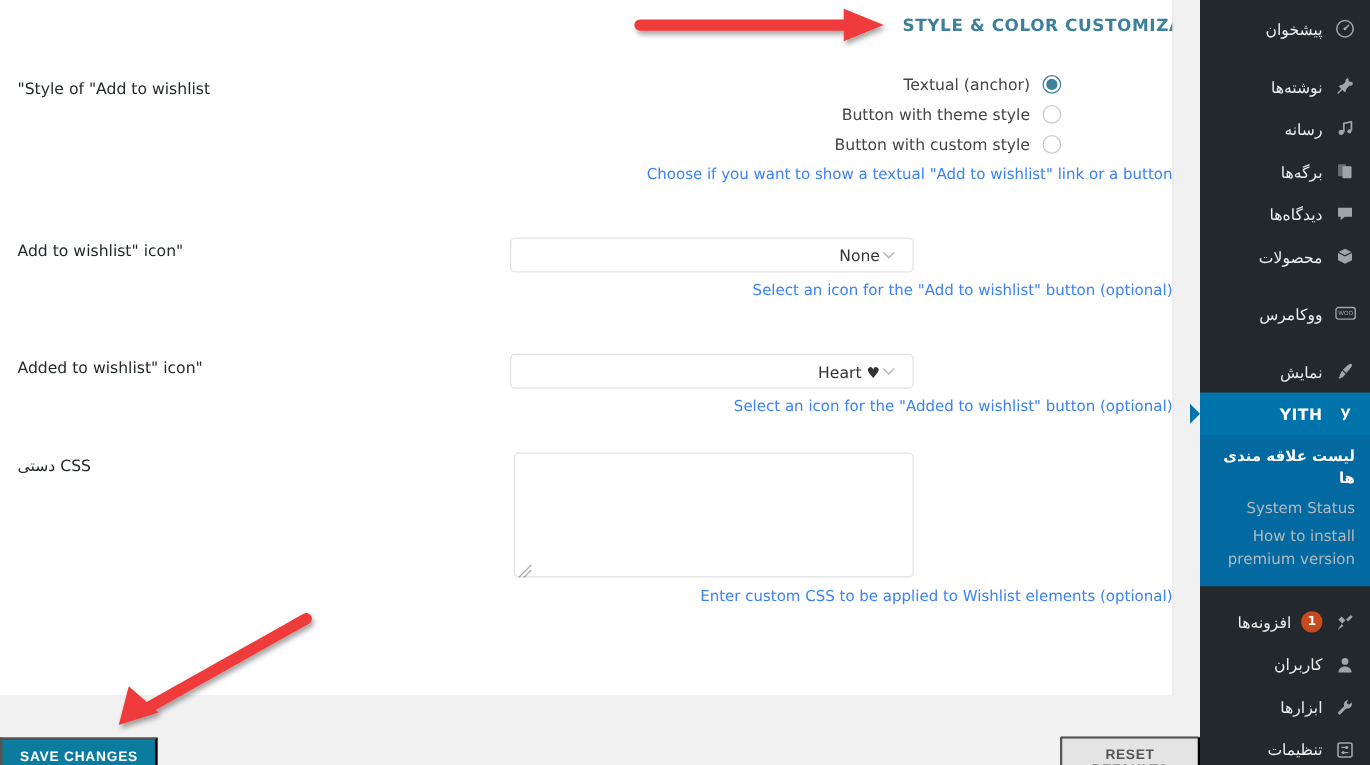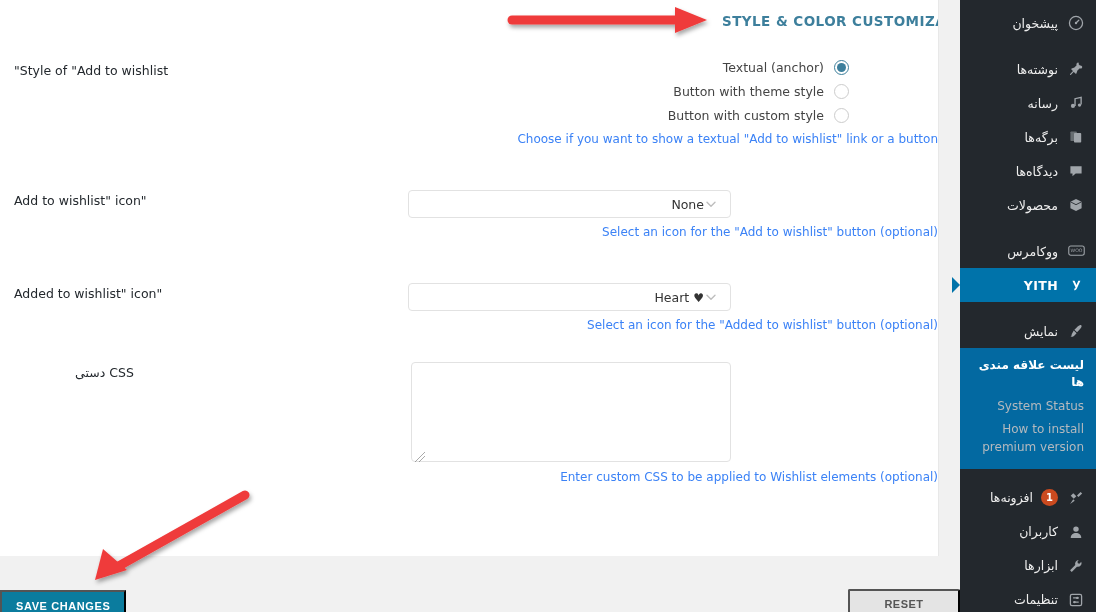--- a/index.html
+++ b/index.html
@@ -84,21 +84,21 @@
   .panel-title span{position:absolute;left:722px;top:0;white-space:nowrap;}
 
   .rows{position:absolute;top:60px;left:0;width:938px;}
   .row{
     display:flex;flex-direction:row;
     align-items:flex-start;
     padding:0;
   }
   .row .label{
     width:195px;flex:0 0 195px;
-    text-align:center;direction:rtl;
+    text-align:left;direction:rtl;
     font-size:12.5px;color:#23282d;font-weight:400;
     padding-top:3px;
     box-sizing:border-box;padding-left:14px;
   }
   .row .label.ltrlab{direction:ltr;text-align:left;}
   .row .field{
     flex:1 1 auto;
     box-sizing:border-box;
     padding-right:0;
     text-align:right;
@@ -352,37 +352,37 @@
     <div class="menu-item sep">
       <span class="mi-icon">
         <svg width="17" height="14" viewBox="0 0 22 16" aria-hidden="true">
           <rect x="1" y="1.5" width="20" height="12" rx="2.6" fill="none" stroke="currentColor" stroke-width="1.4"></rect>
           <text x="11" y="9.8" font-size="6" font-family="DejaVu Sans, sans-serif" fill="currentColor" text-anchor="middle">WOO</text>
         </svg>
       </span>
       <span class="mi-label">ووکامرس</span>
     </div>
 
+    <div class="menu-item sep">
+      <span class="mi-icon">
+        <svg width="16" height="16" viewBox="0 0 20 20" aria-hidden="true">
+          <path d="M15.6 2.6 c-1 0-3 1.3-5 3.4 L8 8.4 l3.3 3.3 2.4-2.6c2-2.1 3.3-4.1 3.3-5.1 0-.8-.6-1.4-1.4-1.4z" fill="currentColor"></path>
+          <path d="M7.2 9.3 l3.5 3.5 -2.6 2.8 c-1.3 1.4-3.6 2-5 1.1 1.4-.4 1.7-1.7 1.5-2.6z" fill="currentColor"></path>
+        </svg>
+      </span>
+      <span class="mi-label">نمایش</span>
+    </div>
+
     <div class="menu-item current">
       <span class="mi-icon">
         <svg width="16" height="17" viewBox="0 0 20 20" aria-hidden="true">
           <path d="M5.6 4.2 h2.6 l2.4 5.2 2.3-5.2 h2.6 l-4 8.6 c-.8 1.8-1.6 3-3.3 3.4 l-.6-2 c1-.3 1.5-.9 1.9-1.8z" fill="currentColor"></path>
         </svg>
       </span>
       <span class="mi-label ltr" style="text-align:right;">YITH</span>
-    </div>
-
-    <div class="menu-item sep">
-      <span class="mi-icon">
-        <svg width="16" height="16" viewBox="0 0 20 20" aria-hidden="true">
-          <path d="M15.6 2.6 c-1 0-3 1.3-5 3.4 L8 8.4 l3.3 3.3 2.4-2.6c2-2.1 3.3-4.1 3.3-5.1 0-.8-.6-1.4-1.4-1.4z" fill="currentColor"></path>
-          <path d="M7.2 9.3 l3.5 3.5 -2.6 2.8 c-1.3 1.4-3.6 2-5 1.1 1.4-.4 1.7-1.7 1.5-2.6z" fill="currentColor"></path>
-        </svg>
-      </span>
-      <span class="mi-label">نمایش</span>
     </div>
 
     <div class="submenu">
       <a class="sub-item current">لیست علاقه مندی ها</a>
       <a class="sub-item ltr" style="text-align:right;direction:ltr;">System Status</a>
       <a class="sub-item" style="direction:ltr;text-align:right;">How to install premium version</a>
     </div>
 
     <div class="menu-item sep">
       <span class="mi-icon">

